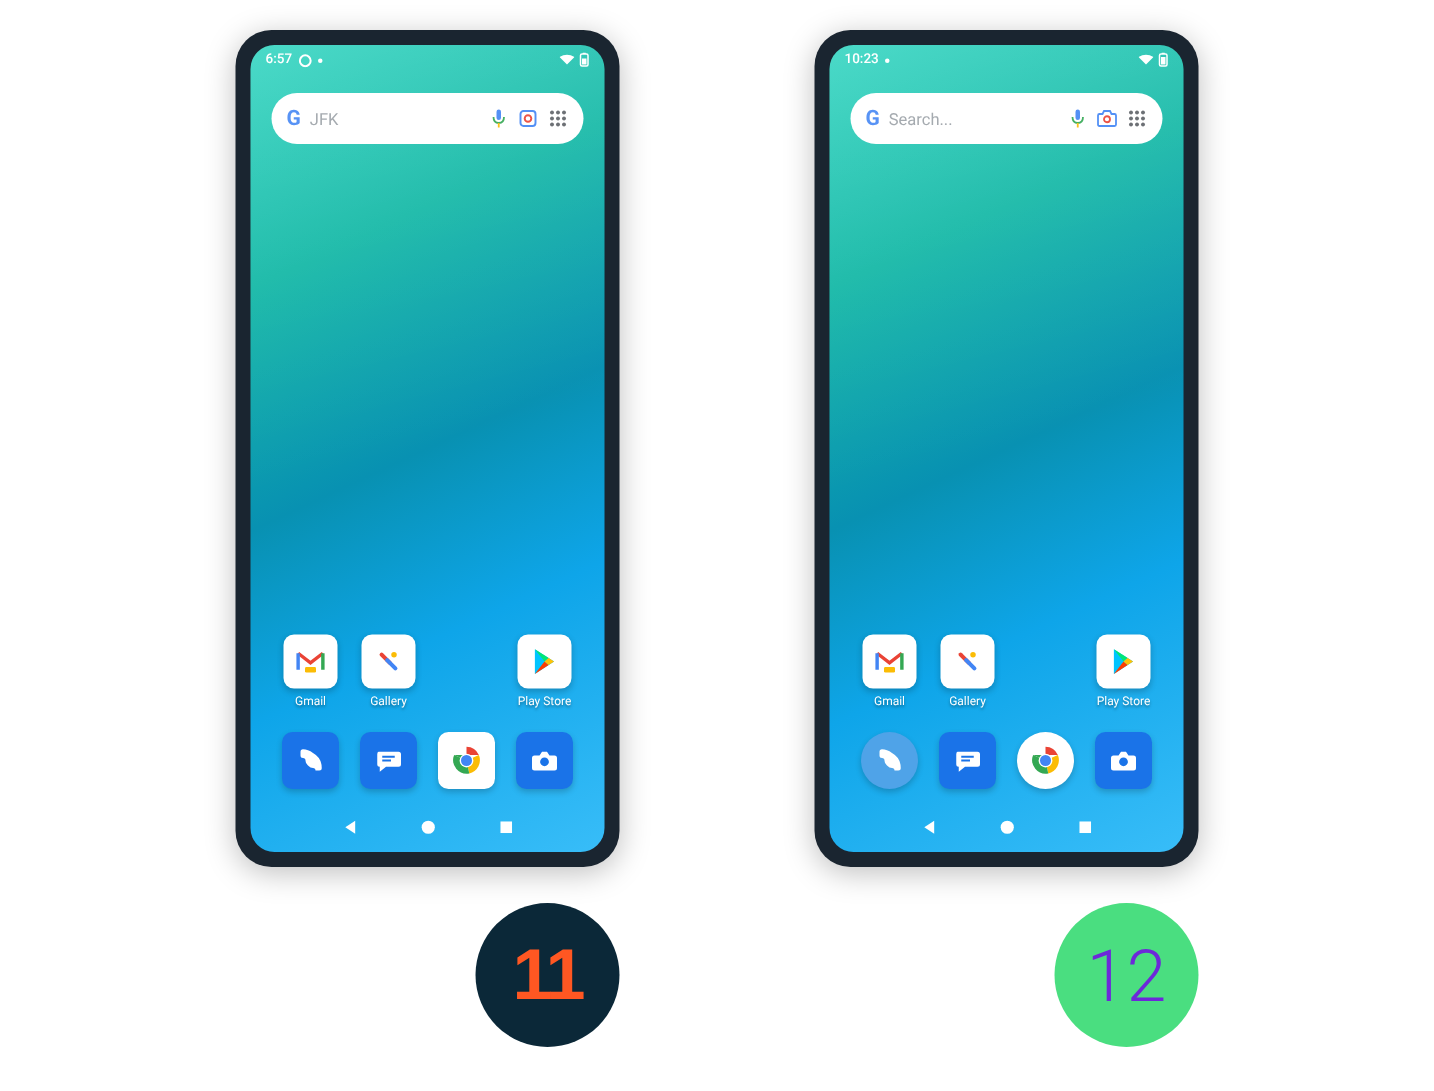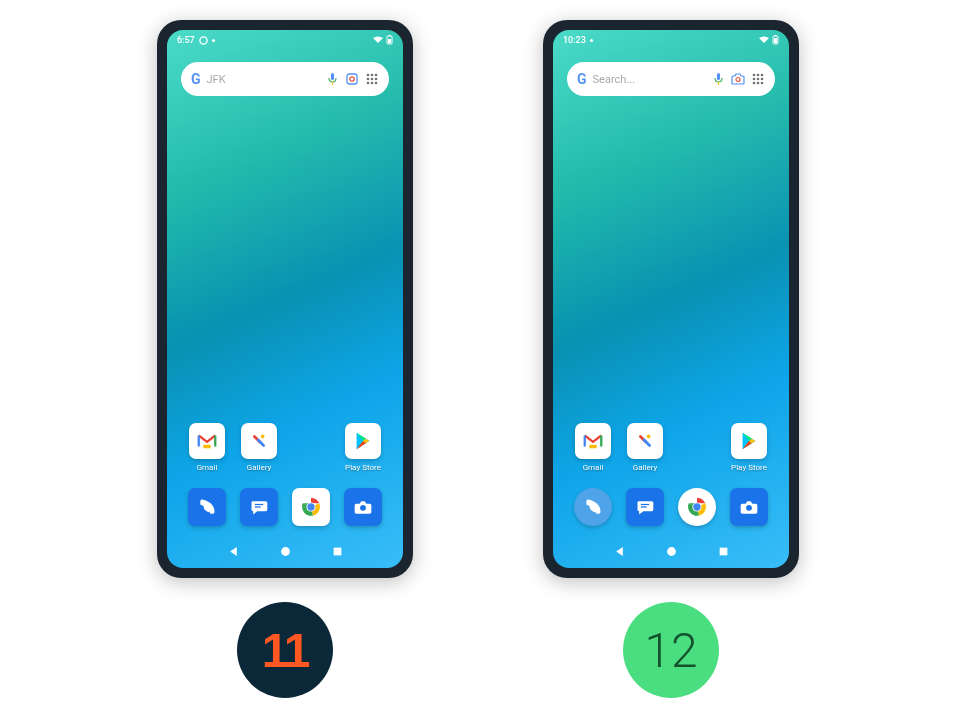--- a/index.html
+++ b/index.html
@@ -10,21 +10,21 @@
   font-family: -apple-system, BlinkMacSystemFont, "Segoe UI", Roboto, sans-serif;
   display: flex;
   justify-content: center;
   align-items: flex-start;
   gap: 130px;
   padding-top: 20px;
 }
 .phone-column {
   display: flex;
   flex-direction: column;
-  align-items: center;
+  align-items: flex-end;
 }
 .phone {
   width: 256px;
   height: 558px;
   background: #1a2530;
   border-radius: 24px;
   padding: 10px;
   box-shadow: 0 4px 20px rgba(0,0,0,0.25);
   position: relative;
 }
@@ -126,21 +126,21 @@
   height: 96px;
   border-radius: 50%;
   display: flex;
   align-items: center;
   justify-content: center;
   margin-top: 24px;
   font-weight: 400;
   font-size: 48px;
 }
 .badge-11 { background: #0b2838; color: #ff5722; font-weight:700; font-family: sans-serif; letter-spacing:-2px; }
-.badge-12 { background: #4ade80; color: #14532d; font-weight:300; }
+.badge-12 { background: #4ade80; color: #6d28d9; font-weight:300; }
 .hidden-slot { visibility: hidden; }
 svg { display:block; }
 </style>
 </head>
 <body>
 
 <div class="phone-column">
   <div class="phone">
     <div class="screen">
       <div class="status-bar">

